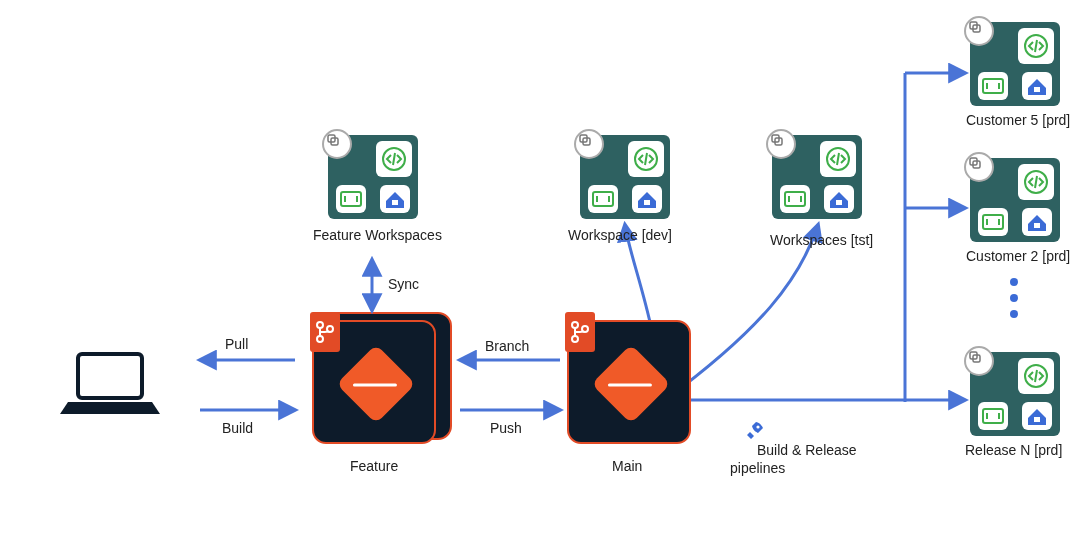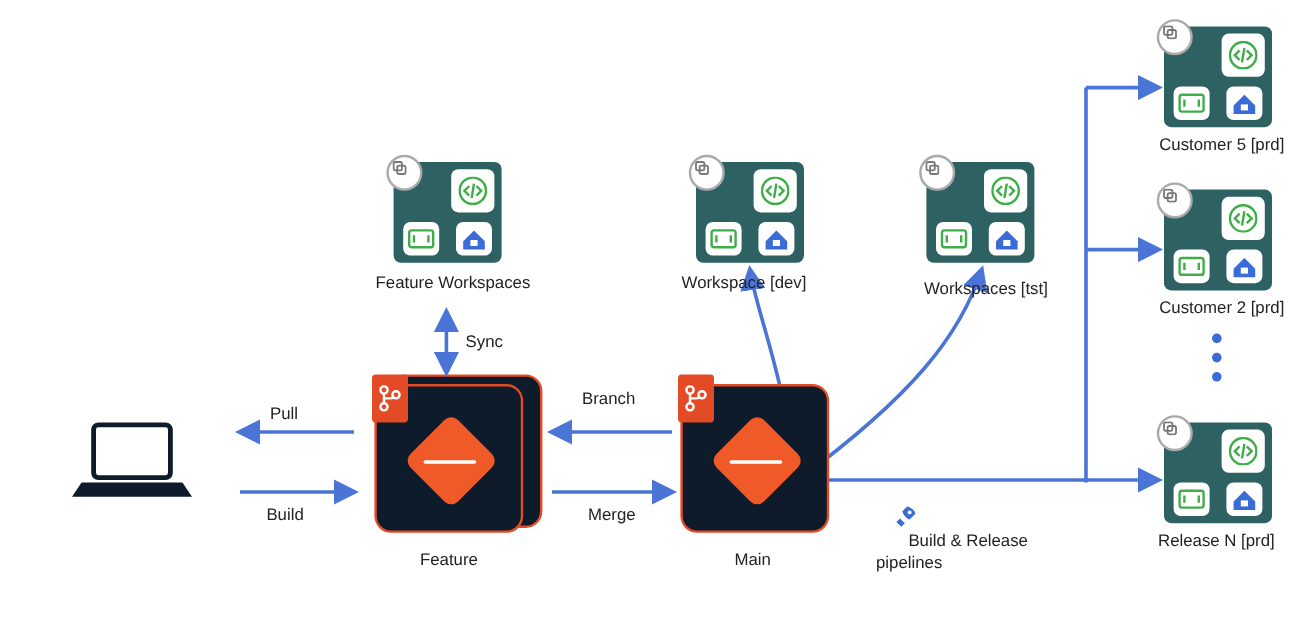--- a/index.html
+++ b/index.html
@@ -308,22 +308,22 @@
       </svg></div>
 </div>
 
 <div class="dot" style="left:1010px; top:278px;"></div>
 <div class="dot" style="left:1010px; top:294px;"></div>
 <div class="dot" style="left:1010px; top:310px;"></div>
 
 <div class="lbl" style="left:225px; top:336px;">Pull</div>
 <div class="lbl" style="left:222px; top:420px;">Build</div>
 <div class="lbl" style="left:388px; top:276px;">Sync</div>
-<div class="lbl" style="left:485px; top:324px;">Branch</div>
-<div class="lbl" style="left:490px; top:420px;">Merge</div>
+<div class="lbl" style="left:485px; top:338px;">Branch</div>
+<div class="lbl" style="left:490px; top:420px;">Push</div>
 <div class="lbl" style="left:350px; top:458px;">Feature</div>
 <div class="lbl" style="left:612px; top:458px;">Main</div>
 <div class="lbl" style="left:313px; top:227px;">Feature Workspaces</div>
 <div class="lbl" style="left:568px; top:227px;">Workspace [dev]</div>
 <div class="lbl" style="left:770px; top:232px;">Workspaces [tst]</div>
 <div class="lbl" style="left:966px; top:112px;">Customer 5 [prd]</div>
 <div class="lbl" style="left:966px; top:248px;">Customer 2 [prd]</div>
 <div class="lbl" style="left:965px; top:442px;">Release N [prd]</div>
 <div class="lbl" style="left:709px; top:442px;margin-left:48px;">Build &amp; Release</div>
 <div class="lbl" style="left:730px; top:460px;">pipelines</div>

